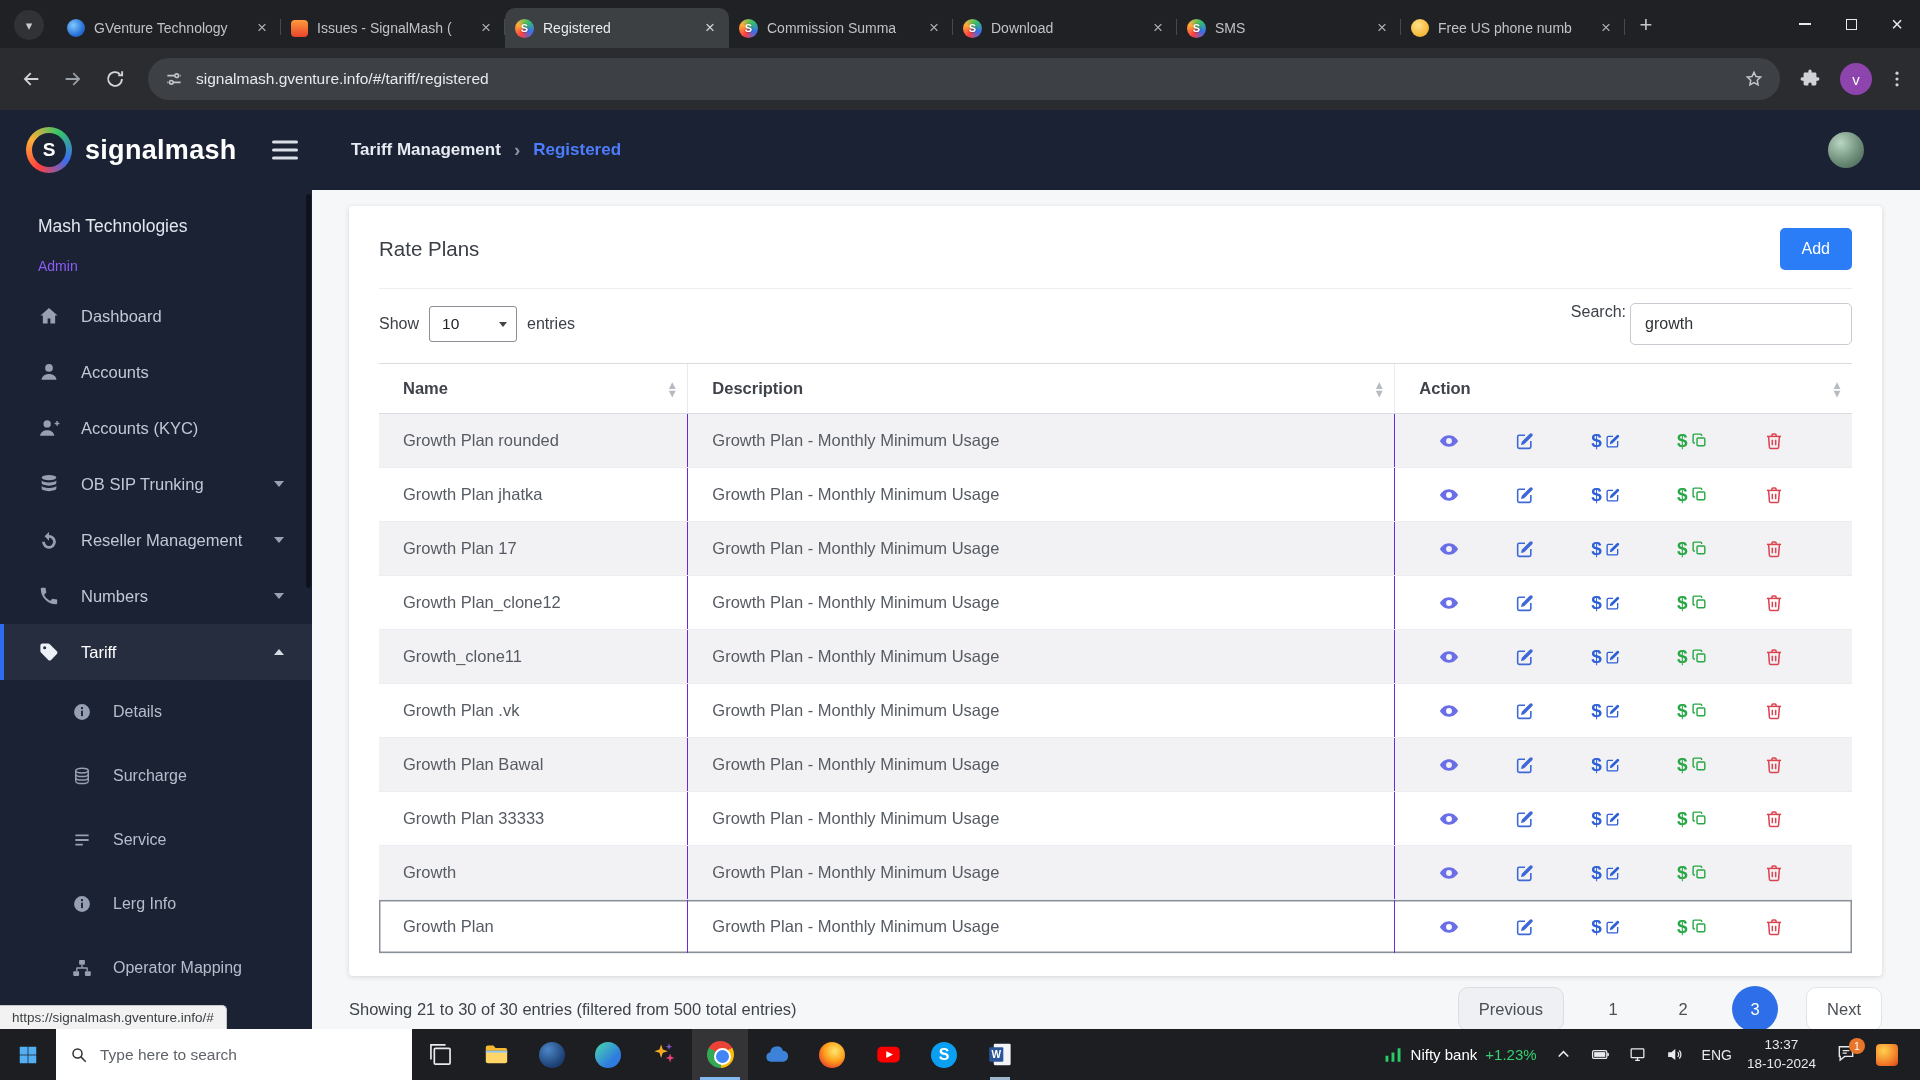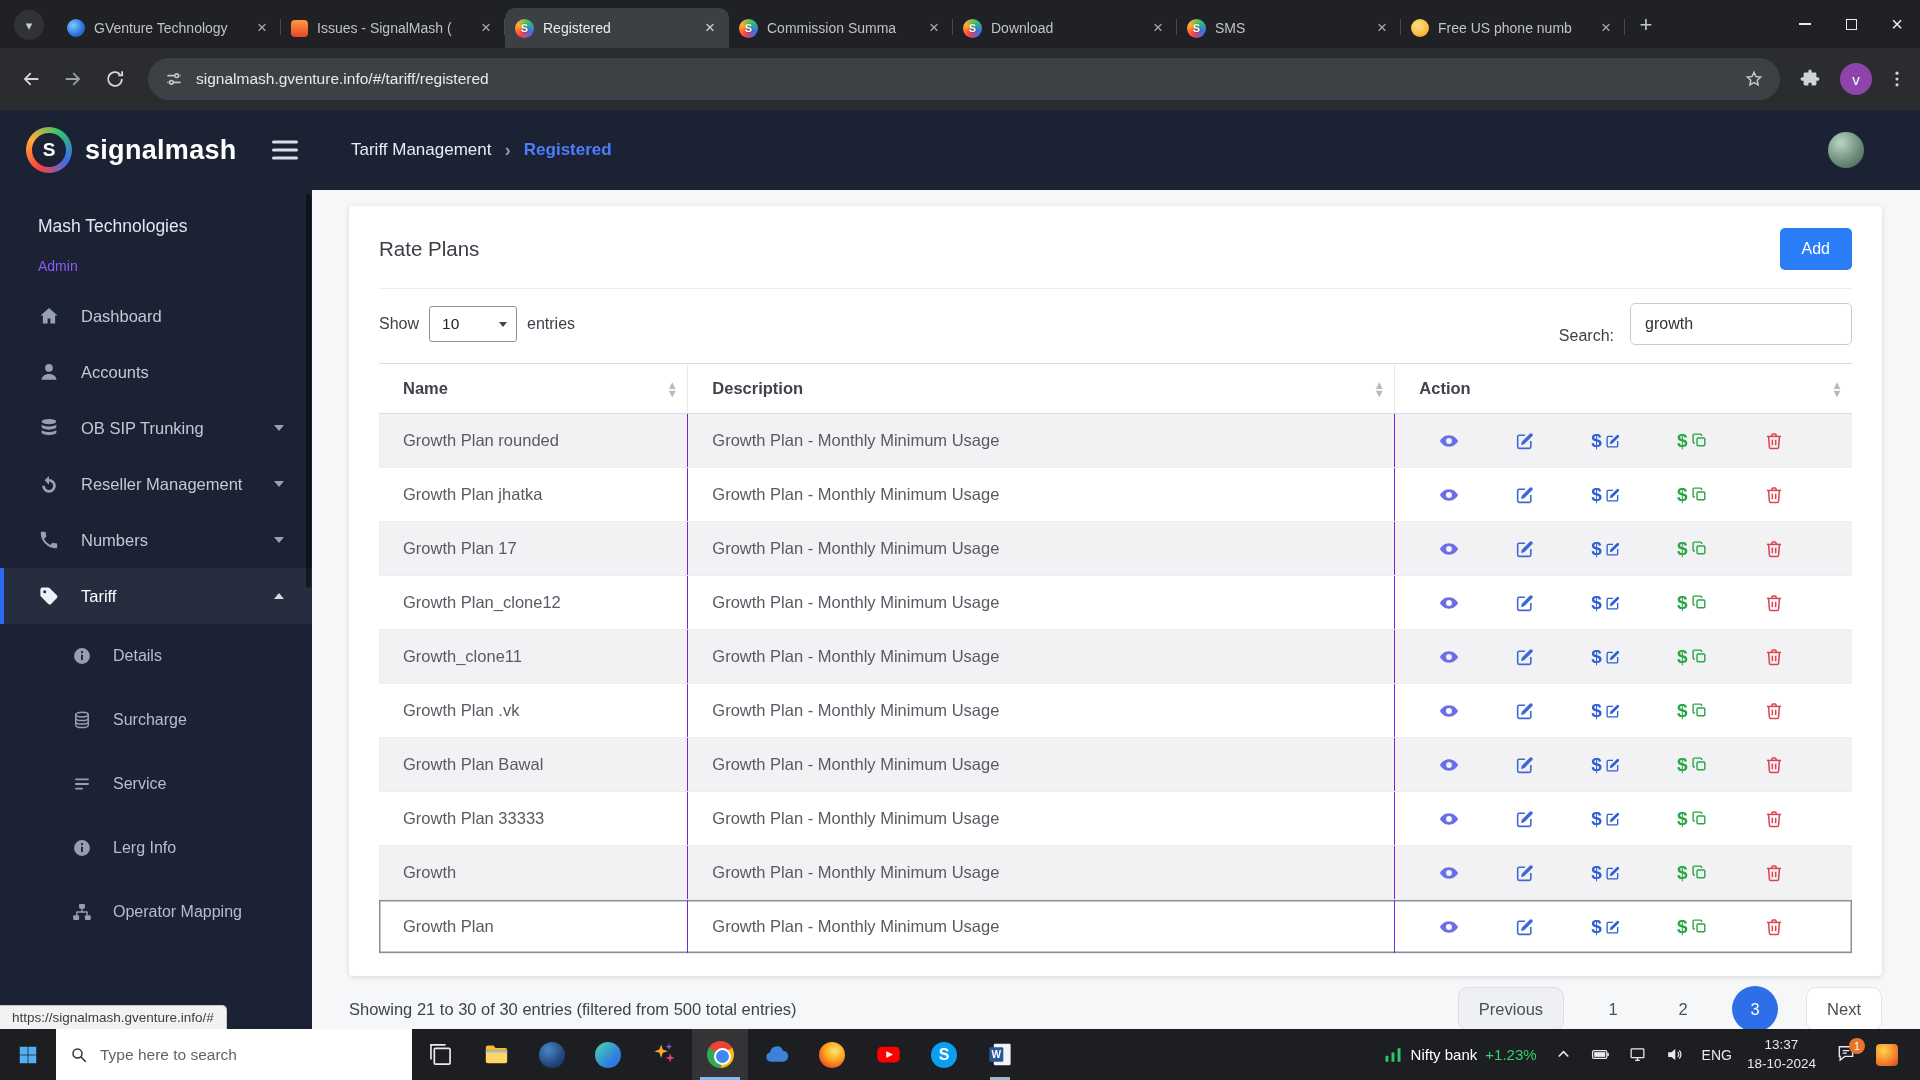--- a/index.html
+++ b/index.html
@@ -46,21 +46,21 @@
 
   
   .appheader{position:absolute;left:0;top:110px;width:100%;height:80px;background:#1a2234}
   .brand{position:absolute;left:26px;top:50%;transform:translateY(-50%);display:flex;align-items:center;gap:13px}
   .brand-ring{width:46px;height:46px;border-radius:50%;background:conic-gradient(from 210deg,#ff4040,#ffae36,#35c46a,#3b6cf0,#ff4040);display:flex;align-items:center;justify-content:center}
   .brand-core{width:34px;height:34px;border-radius:50%;background:#1a2234;color:#fff;font-weight:bold;font-size:19px;display:flex;align-items:center;justify-content:center}
   .brand-text{color:#fff;font-size:27px;font-weight:bold;letter-spacing:.3px}
   .hamburger{position:absolute;left:272px;top:50%;transform:translateY(-50%);display:flex;flex-direction:column;gap:5px}
   .hamburger i{display:block;width:26px;height:3px;background:#d9dde5;border-radius:2px}
   .breadcrumb{position:absolute;left:351px;top:50%;transform:translateY(-50%);display:flex;align-items:center;gap:13px;font-size:17px}
-  .bc-root{color:#e8ebf2;font-weight:normal}
+  .bc-root{color:#e8ebf2;font-weight:bold}
   .bc-sep{color:#8d95a8;font-size:19px;font-weight:bold}
   .bc-cur{color:#4d7dfd;font-weight:bold}
   .hdr-avatar{position:absolute;right:56px;top:50%;transform:translateY(-50%);width:36px;height:36px;border-radius:50%;background:radial-gradient(circle at 35% 30%,#b9d6c2,#6f8f7a 55%,#3f5c4c)}
 
   
   .sidebar{position:absolute;left:0;top:190px;width:312px;bottom:51px;background:#1a2234;overflow:hidden}
   .org{padding:26px 0 14px 38px}
   .org-name{color:#e3e7ef;font-size:17.5px}
   .org-role{color:#8b5cf6;font-size:14px;margin-top:21px}
   .nav-item{height:56px;display:flex;align-items:center;gap:21px;padding-left:38px;position:relative;color:#c2c8d4;font-size:16.5px}
@@ -80,21 +80,21 @@
   
   .main{position:absolute;left:312px;top:190px;right:0;bottom:51px;background:#f6f7f9;overflow:hidden}
   .card{margin:16px 38px 0 37px;background:#fff;border-radius:4px;box-shadow:0 1px 5px rgba(60,64,67,.18);padding:22px 30px 22px}
   .card-head{display:flex;align-items:center;justify-content:space-between;padding-bottom:18px;border-bottom:1px solid #eceef1}
   .card-head h2{margin:0;font-size:20.5px;font-weight:normal;color:#3a3e45}
   .btn-add{background:#2b7cf7;color:#fff;border:none;border-radius:5px;font-size:16px;padding:0 22px;height:42px;font-family:inherit}
   .controls{display:flex;align-items:center;justify-content:space-between;margin-top:14px;font-size:16px;color:#3c4148}
   .show{display:flex;align-items:center;gap:10px}
   .select{width:88px;height:36px;border:1px solid #8a8f98;border-radius:3px;display:inline-flex;align-items:center;justify-content:space-between;padding:0 9px 0 12px;background:#fff;font-size:15.5px;color:#202328}
   .sel-arrow{width:0;height:0;border-left:4.5px solid transparent;border-right:4.5px solid transparent;border-top:5.5px solid #444}
-  .search{display:flex;align-items:flex-end;gap:16px}
+  .search{display:flex;align-items:flex-start;gap:4px}
   .search input{width:222px;height:42px;border:1px solid #c7cad0;border-radius:5px;padding:0 14px;font-size:16px;color:#2f3237;font-family:inherit;outline:none}
 
   .table{margin-top:18px;border-top:1px solid #d9dce1}
   .thead{display:flex;border-bottom:1px solid #d9dce1;height:50px}
   .th{display:flex;align-items:center;position:relative;font-size:16.5px;font-weight:bold;color:#3f444b;padding-left:24px;border-right:1px solid #e8eaee}
   .th:last-of-type{border-right:none}
   div.th:nth-of-type(1),.tr .td:nth-child(1){width:21%}
   div.th:nth-of-type(2),.tr .td:nth-child(2){width:48%}
   div.th:nth-of-type(3),.tr .td:nth-child(3){width:31%}
   .sort{position:absolute;right:12px;top:50%;transform:translateY(-50%);font-size:12px;line-height:8.5px;color:#b6bac1;text-align:center}
@@ -321,20 +321,31 @@
         <span class="ic nvi" data-interactable="false" data-name="user-icon">
           <svg viewBox="0 0 24 24" fill="currentColor">
             <circle cx="12" cy="7.5" r="4.2"></circle>
             <path d="M3.8 20.5c.5-4 4-6.3 8.2-6.3s7.7 2.3 8.2 6.3z"></path>
           </svg>
         </span>
         <span class="nav-label" data-interactable="false">Accounts</span>
 
       </div>
 
+      <div class="nav-item" data-name="sidebar-item-accounts-kyc" data-interactable="true">
+        <span class="ic nvi" data-interactable="false" data-name="user-plus-icon">
+          <svg viewBox="0 0 24 24" fill="currentColor">
+            <circle cx="10" cy="7.5" r="4"></circle>
+            <path d="M2.2 20.5c.5-3.8 3.8-6 7.8-6s7.3 2.2 7.8 6z"></path>
+            <path d="M18.2 6.2H20V4.4h1.6v1.8h1.8v1.6h-1.8v1.8H20V7.8h-1.8z"></path>
+          </svg>
+        </span>
+        <span class="nav-label" data-interactable="false">Accounts (KYC)</span>
+
+      </div>
 
       <div class="nav-item has-chevron chev-down" data-name="sidebar-item-ob-sip-trunking" data-interactable="true">
         <span class="ic nvi" data-interactable="false" data-name="server-icon">
           <svg viewBox="0 0 24 24" fill="currentColor">
             <ellipse cx="12" cy="5" rx="8" ry="2.8"></ellipse>
             <path d="M4 7.5c0 1.5 3.6 2.8 8 2.8s8-1.3 8-2.8V11c0 1.5-3.6 2.8-8 2.8S4 12.5 4 11zM4 13.5c0 1.5 3.6 2.8 8 2.8s8-1.3 8-2.8V17c0 1.5-3.6 2.8-8 2.8S4 18.5 4 17z"></path>
           </svg>
         </span>
         <span class="nav-label" data-interactable="false">OB SIP Trunking</span>
         <span class="chev" data-name="chevron-icon" data-interactable="false"></span>

